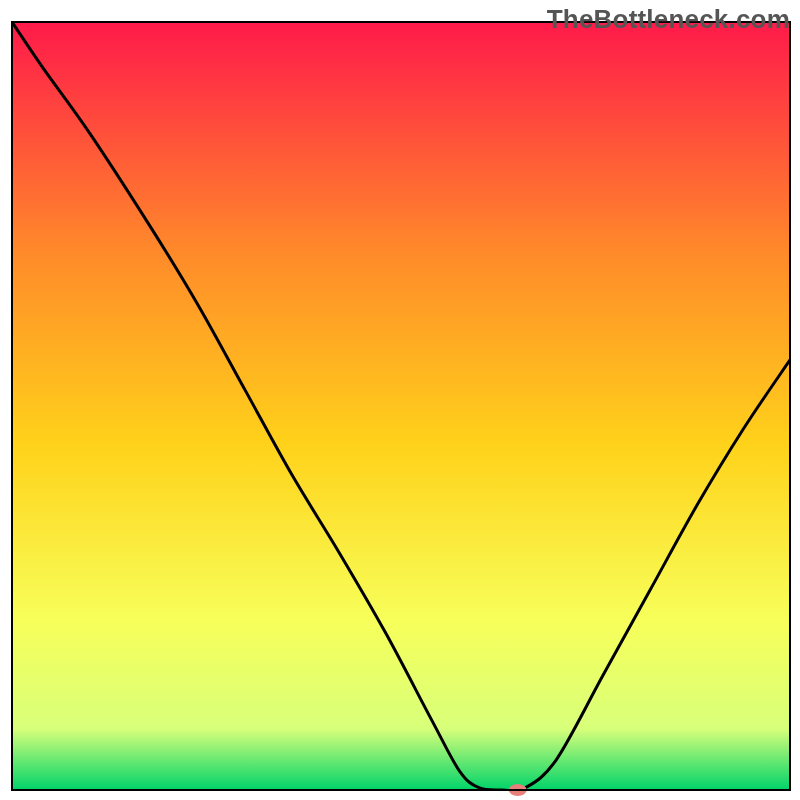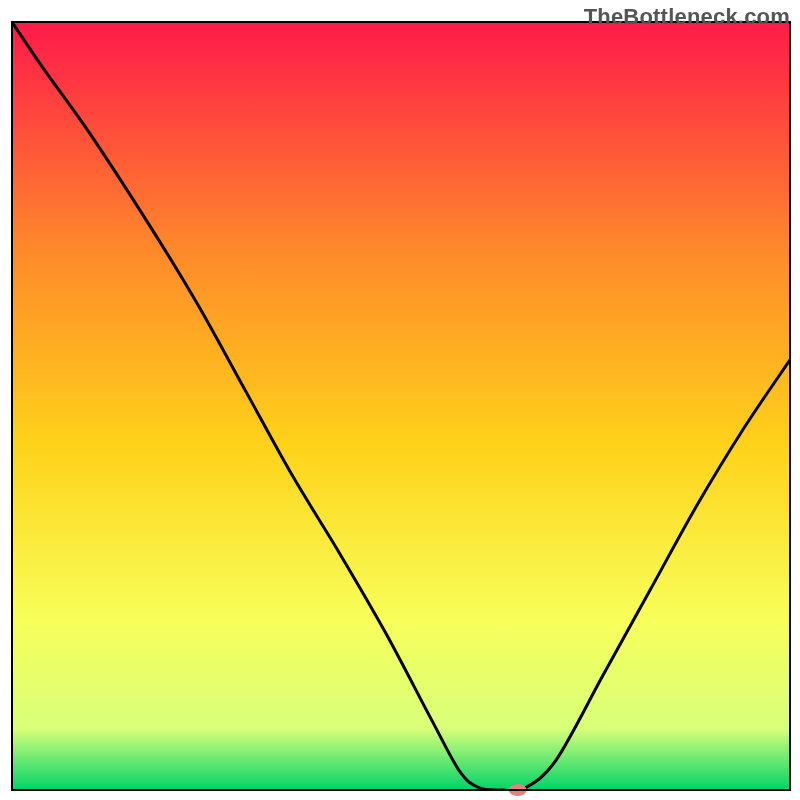--- a/index.html
+++ b/index.html
@@ -17,21 +17,21 @@
     height: 800px;
   }
   svg {
     display: block;
   }
   .watermark {
     position: absolute;
     top: 4px;
     right: 10px;
     color: #555;
-    font-size: 22px;
+    font-size: 26px;
     font-weight: 600;
     letter-spacing: 0.2px;
     user-select: none;
   }
 </style>
 </head>
 <body>
 
 <div class="chart-wrapper">
   <svg width="800" height="800" viewBox="0 0 800 800">

